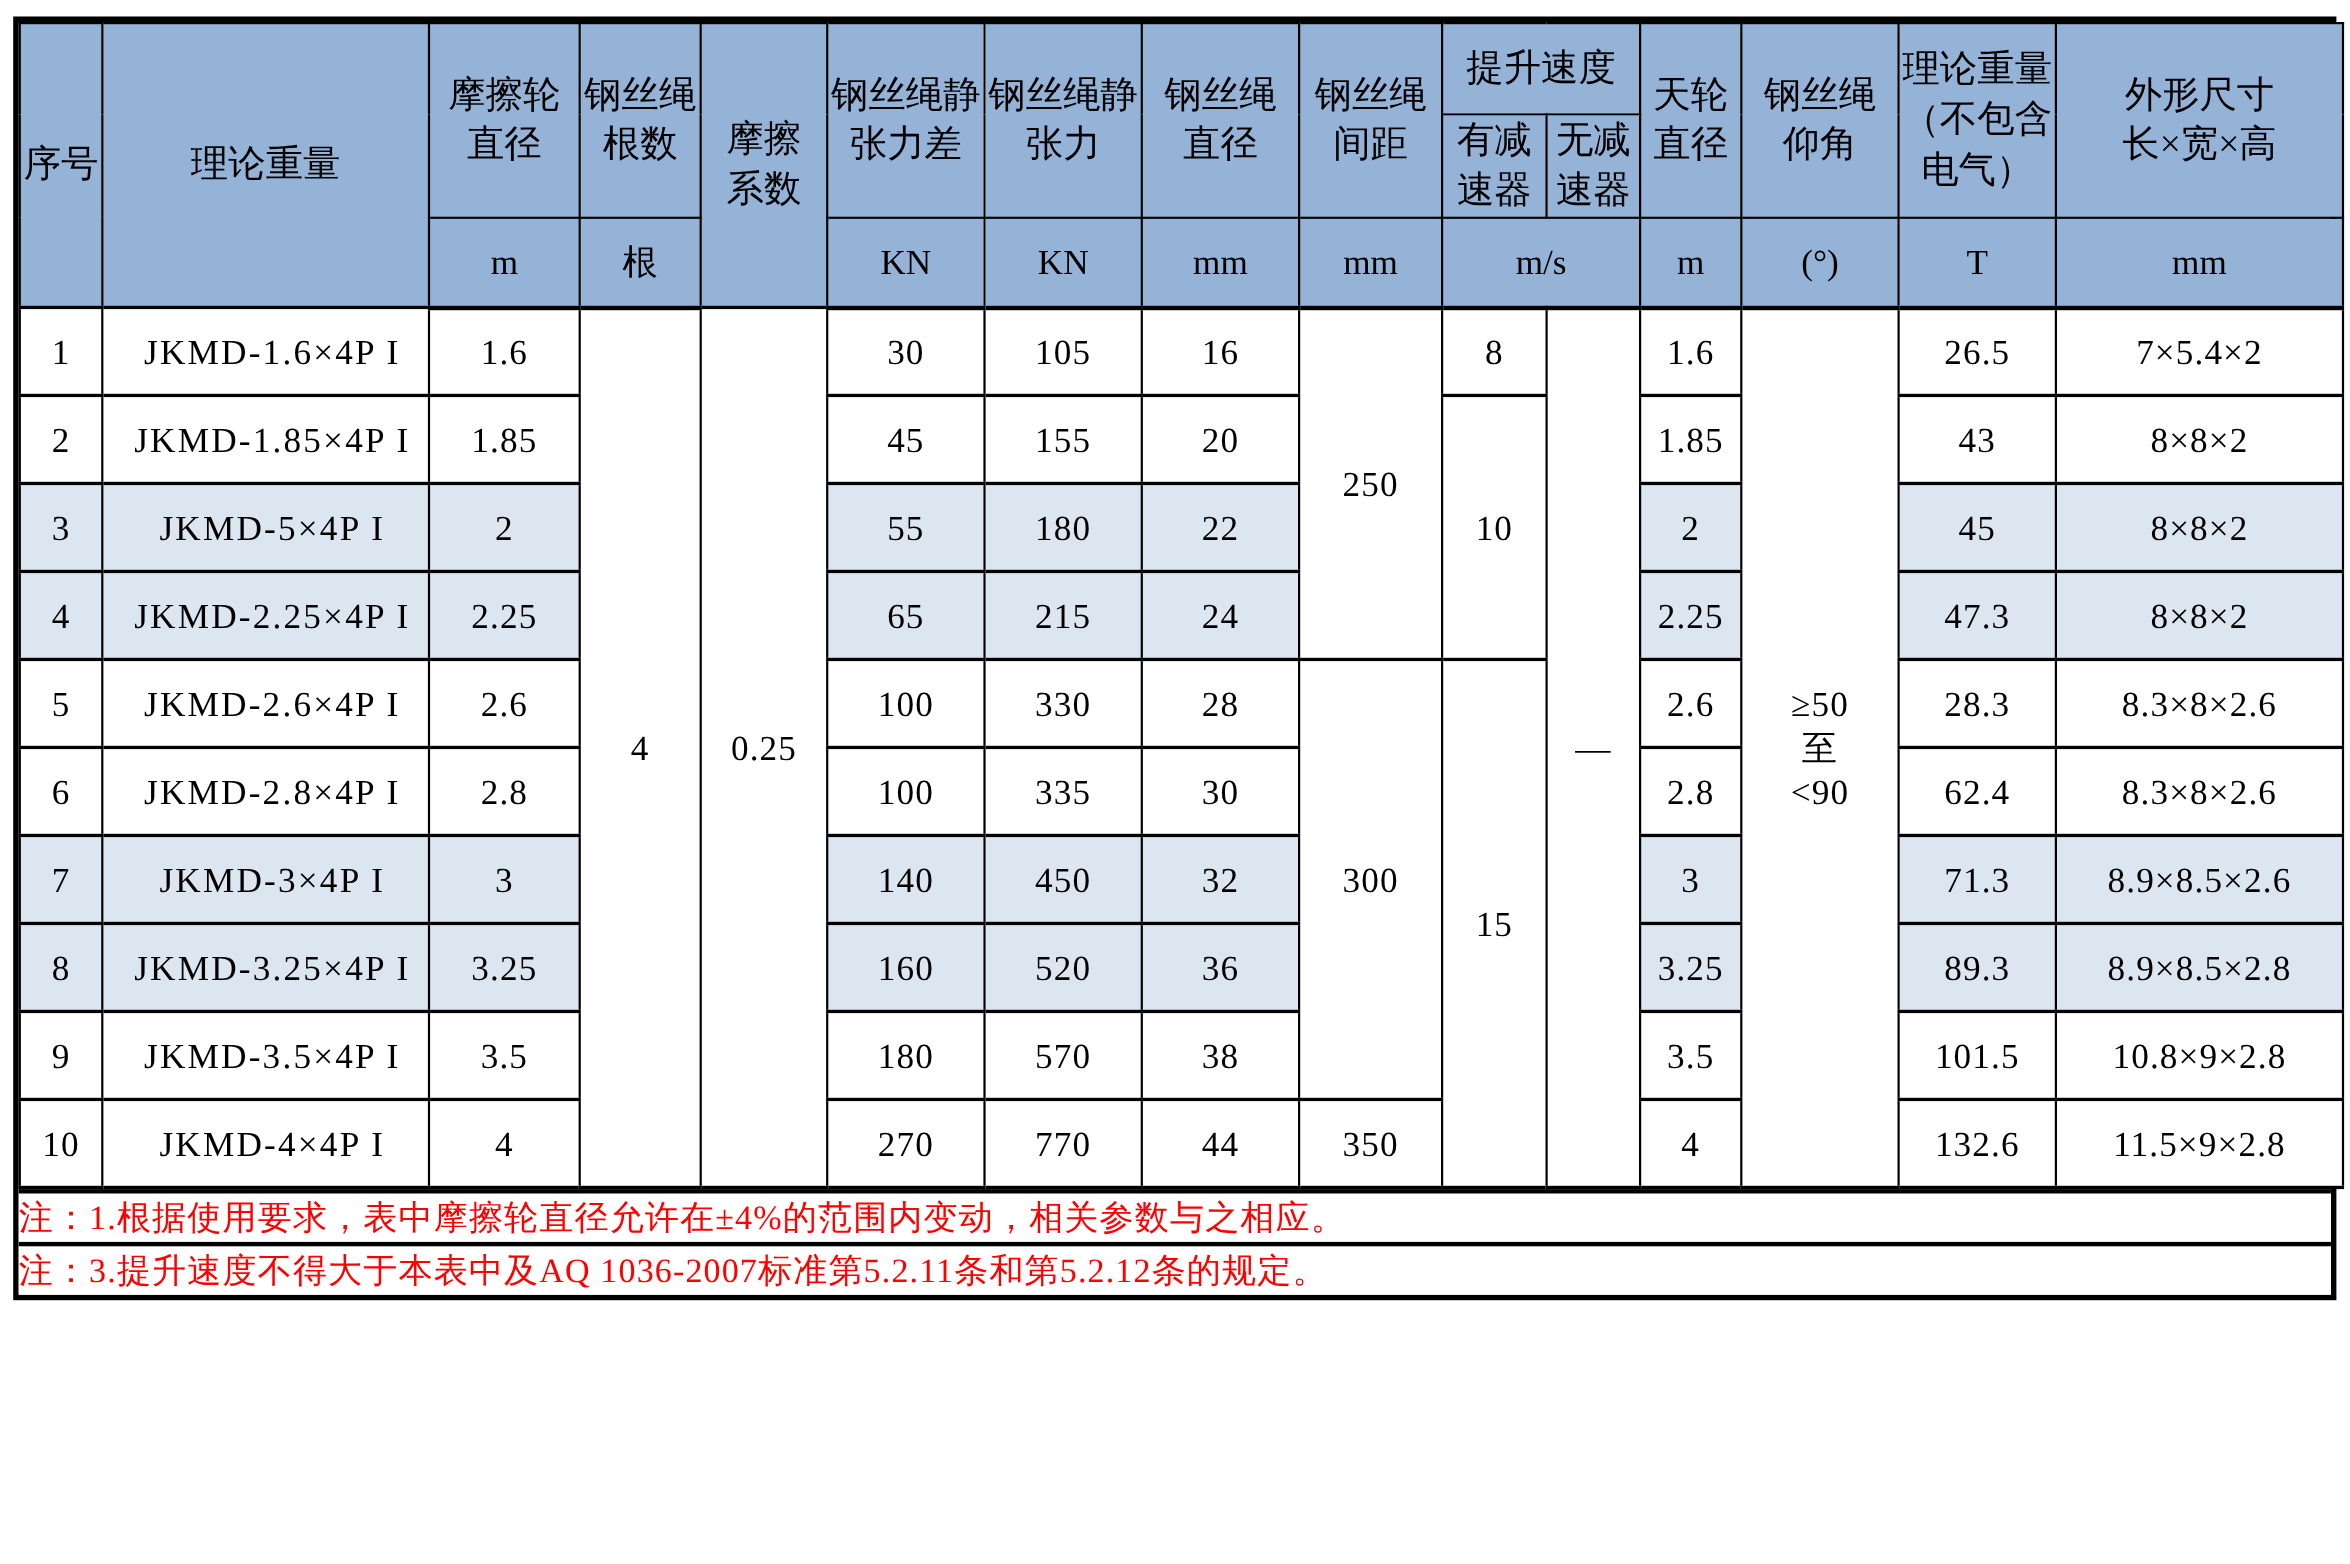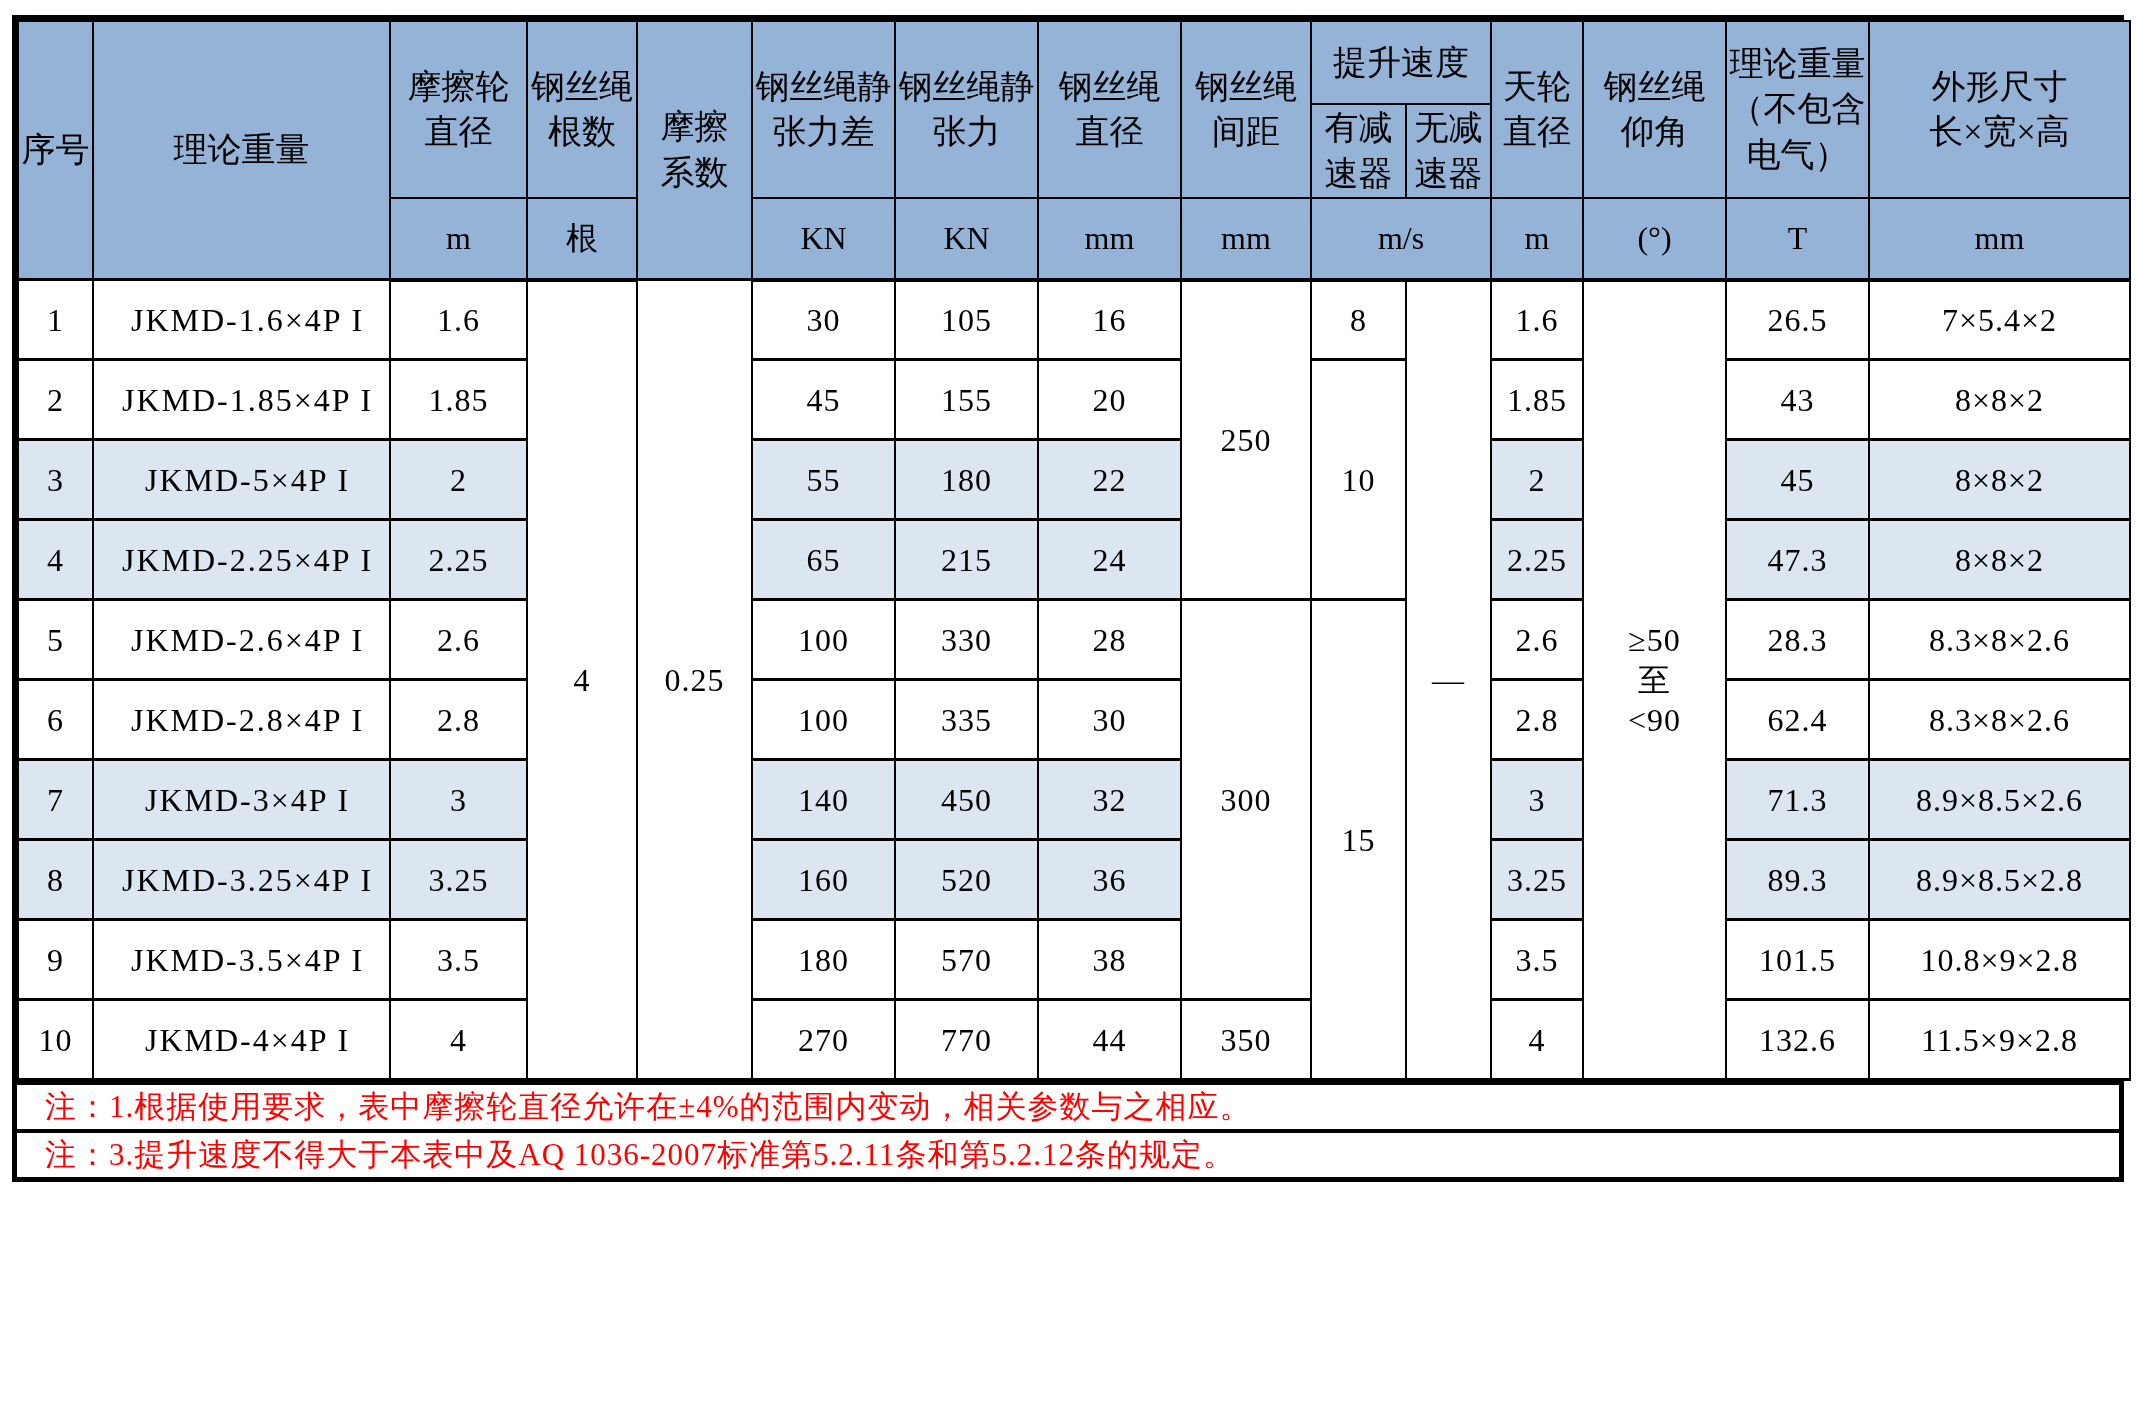--- a/index.html
+++ b/index.html
@@ -44,21 +44,21 @@
   tr.data{height:80px;}
   td{
     font-size:32px;letter-spacing:1px;background:#ffffff;
     border-top-width:3px;border-bottom-width:3px;line-height:1.25;
   }
   td.model{text-align:center;padding-left:12px;letter-spacing:2px;}
   tr.shade td{background:var(--row-alt-bg);}
   td.merge{background:#ffffff !important;margin-left:35px;}
   .note{
     height:48px;border-top:4px solid var(--border-c);
-    display:flex;align-items:center;padding-left:28px;
+    display:flex;align-items:center;padding-left:0;
     color:var(--note-red);font-size:31px;letter-spacing:1px;white-space:nowrap;
     background:#fff;
   }
 </style>
 </head>
 <body>
 
 <div class="frame">
 
 

